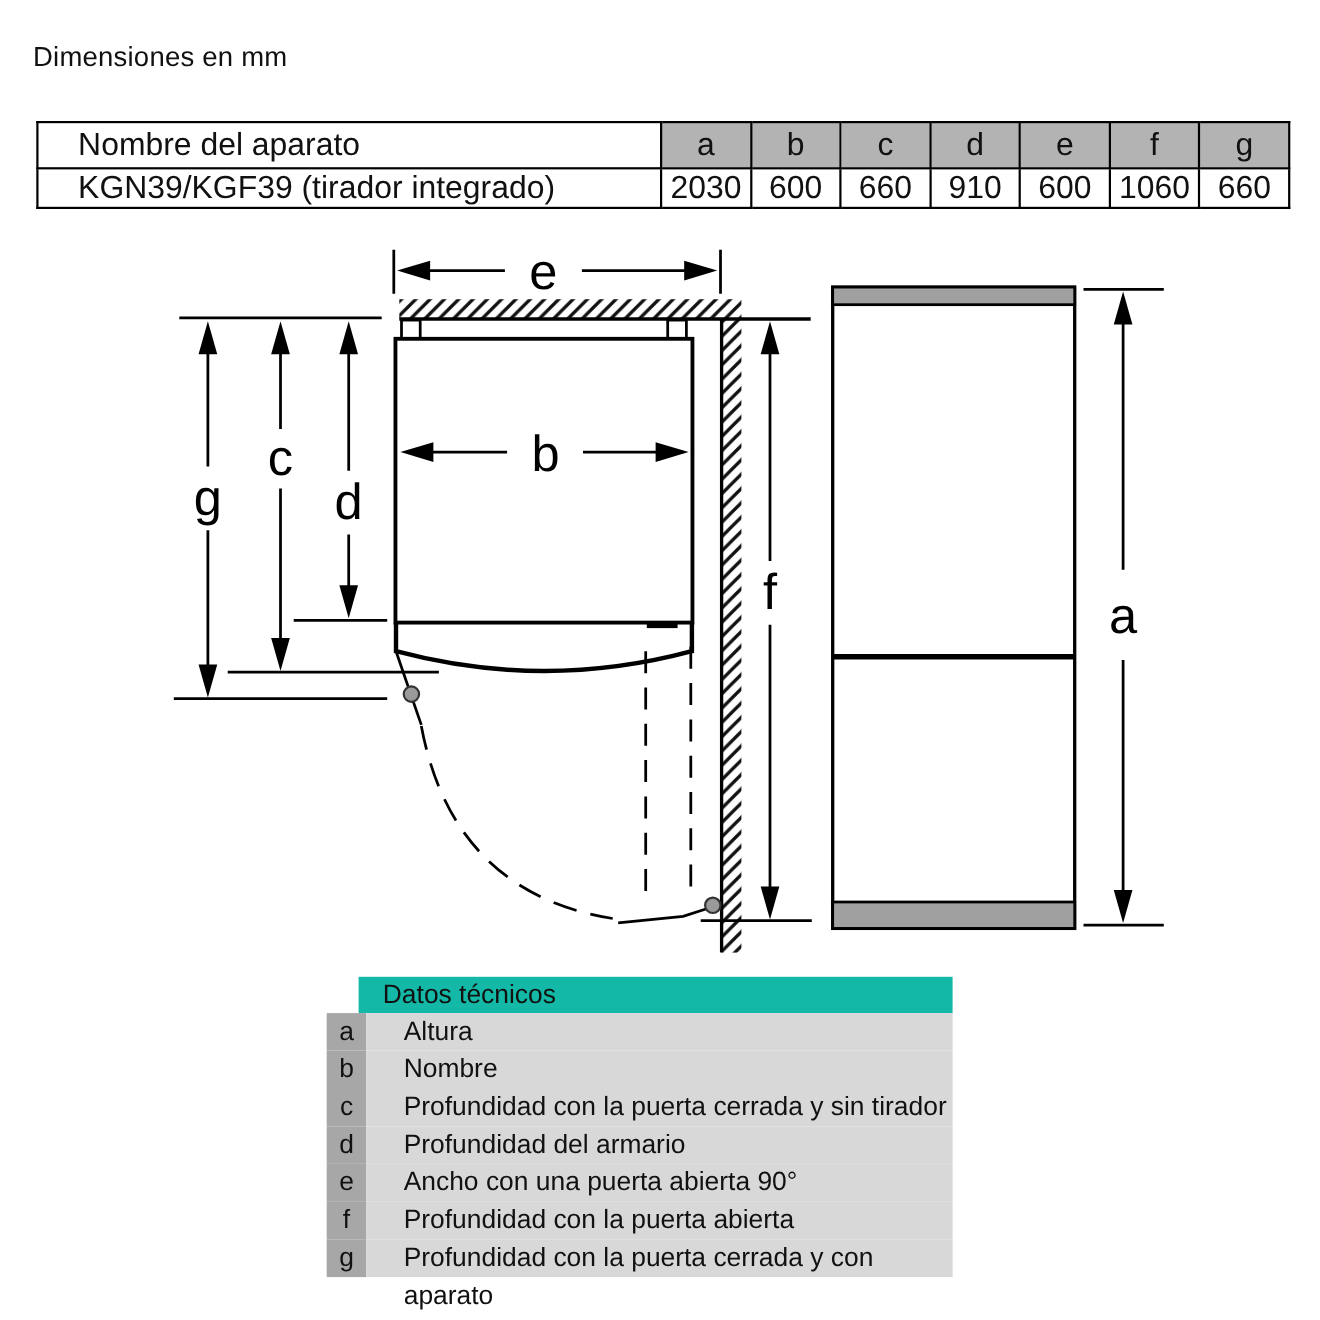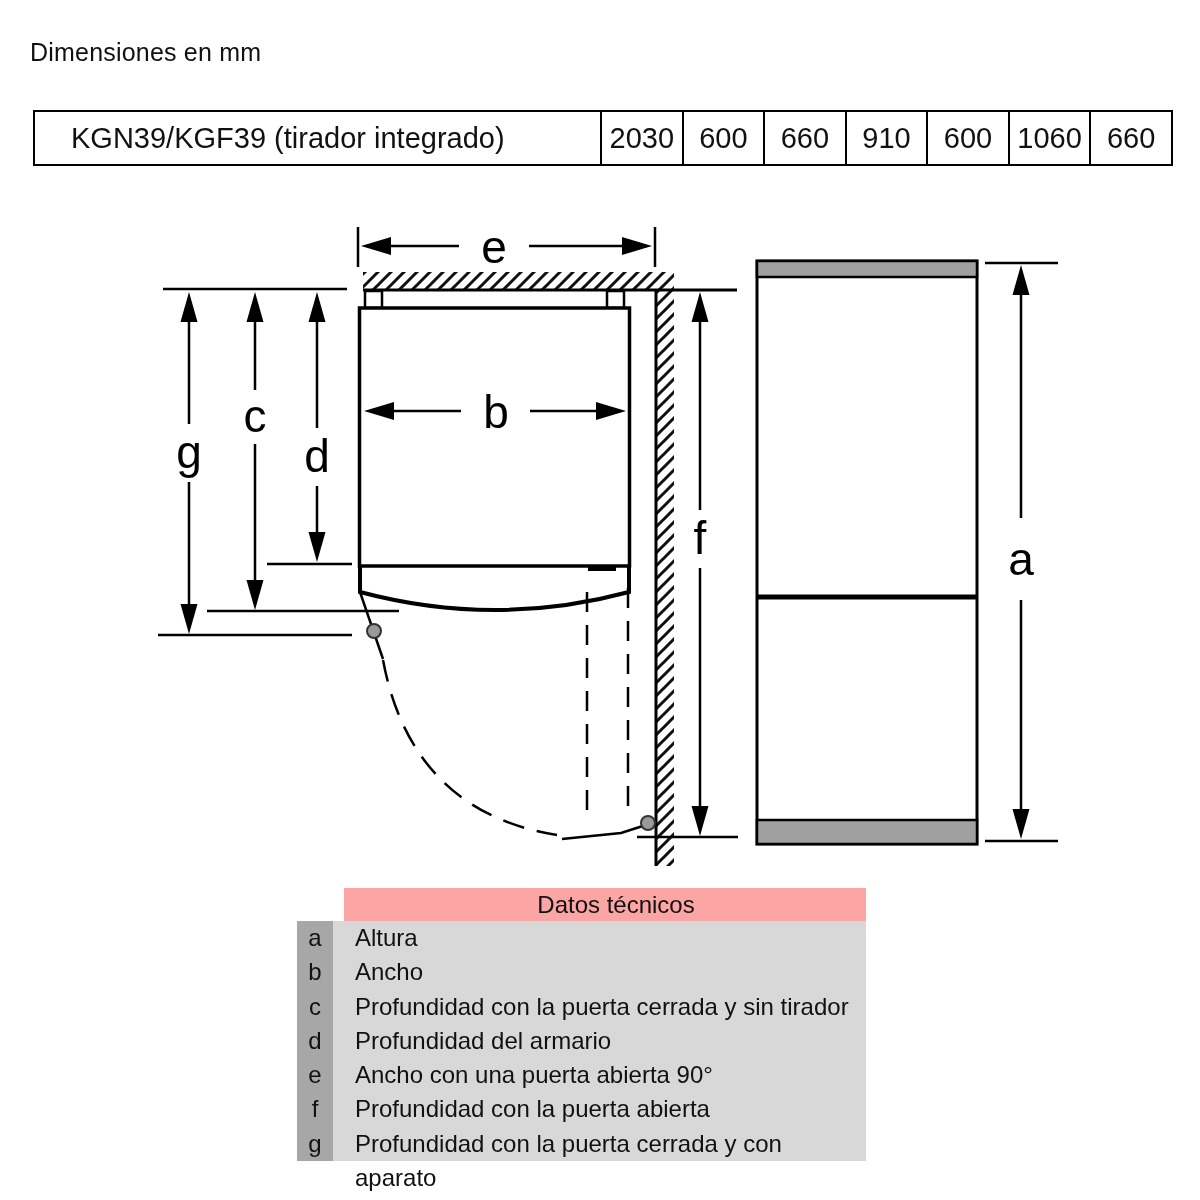--- a/index.html
+++ b/index.html
@@ -37,21 +37,21 @@
   table.dim-table td, table.dim-table th {
     border: 2px solid #000;
     text-align: center;
     vertical-align: middle;
     font-weight: normal;
     padding: 0;
     overflow: hidden;
     white-space: nowrap;
   }
   table.dim-table tr.hdr  { height: 42px; }
-  table.dim-table tr.val  { height: 54px; margin-top: 28px; }
+  table.dim-table tr.val  { height: 36px; margin-top: 28px; }
   table.dim-table .name-cell {
     text-align: left;
     padding-left: 36px;
   }
   table.dim-table th.letter { background: #b3b3b3; }
 
   
   svg.diagram {
     position: absolute;
     left: 0;
@@ -72,58 +72,67 @@
 
   
   .legend {
     position: absolute;
     left: 297px;
     top: 888px;
     width: 569px;
     font-size: 24px;
   }
   .legend-header {
-    margin-left: 47px;
+    margin-left: 29px;
     height: 33px;
     line-height: 33px;
-    background: #fca5a5;
+    background: #14b8a6;
     padding-left: 22px;
     box-sizing: border-box;
-    text-align: center;
   }
   .legend-row { display: flex; height: 34.3px; line-height: 34.3px; }
   .legend-key {
     width: 36px;
     background: #a7a7a7;
     text-align: center;
     flex: 0 0 36px;
   }
   .legend-label {
     flex: 1;
     background: #d8d8d8;
-    padding-left: 22px;
+    padding-left: 34px;
   }
 </style>
 </head>
 <body>
 
 <div class="page-title">Dimensiones en mm</div>
 
 <table class="dim-table">
   <colgroup>
     <col style="width:567px">
     <col>
       <col>
       <col>
       <col>
       <col>
       <col>
       <col>
   </colgroup>
   <tbody>
+      <tr class="hdr">
+    <th class="name-cell">Nombre del aparato</th>
+    <th class="letter">a</th>
+    <th class="letter">b</th>
+    <th class="letter">c</th>
+    <th class="letter">d</th>
+    <th class="letter">e</th>
+    <th class="letter">f</th>
+    <th class="letter">g</th>
+  </tr>
   <tr class="val">
     <td class="name-cell">KGN39/KGF39 (tirador integrado)</td>
     <td>2030</td>
     <td>600</td>
     <td>660</td>
     <td>910</td>
     <td>600</td>
     <td>1060</td>
     <td>660</td>
   </tr>
@@ -233,21 +242,21 @@
 
 <div class="legend">
   <div class="legend-header">Datos técnicos</div>
 
   <div class="legend-row">
     <div class="legend-key">a</div>
     <div class="legend-label">Altura</div>
   </div>
   <div class="legend-row">
     <div class="legend-key">b</div>
-    <div class="legend-label">Ancho</div>
+    <div class="legend-label">Nombre</div>
   </div>
   <div class="legend-row">
     <div class="legend-key">c</div>
     <div class="legend-label">Profundidad con la puerta cerrada y sin tirador</div>
   </div>
   <div class="legend-row">
     <div class="legend-key">d</div>
     <div class="legend-label">Profundidad del armario</div>
   </div>
   <div class="legend-row">

